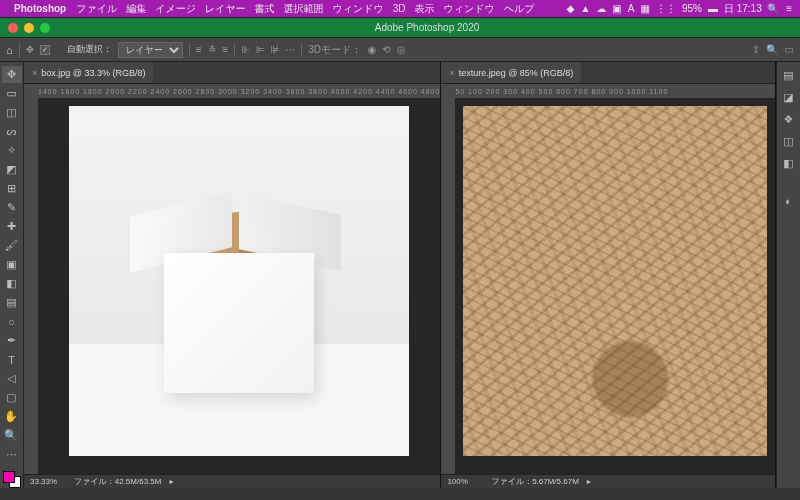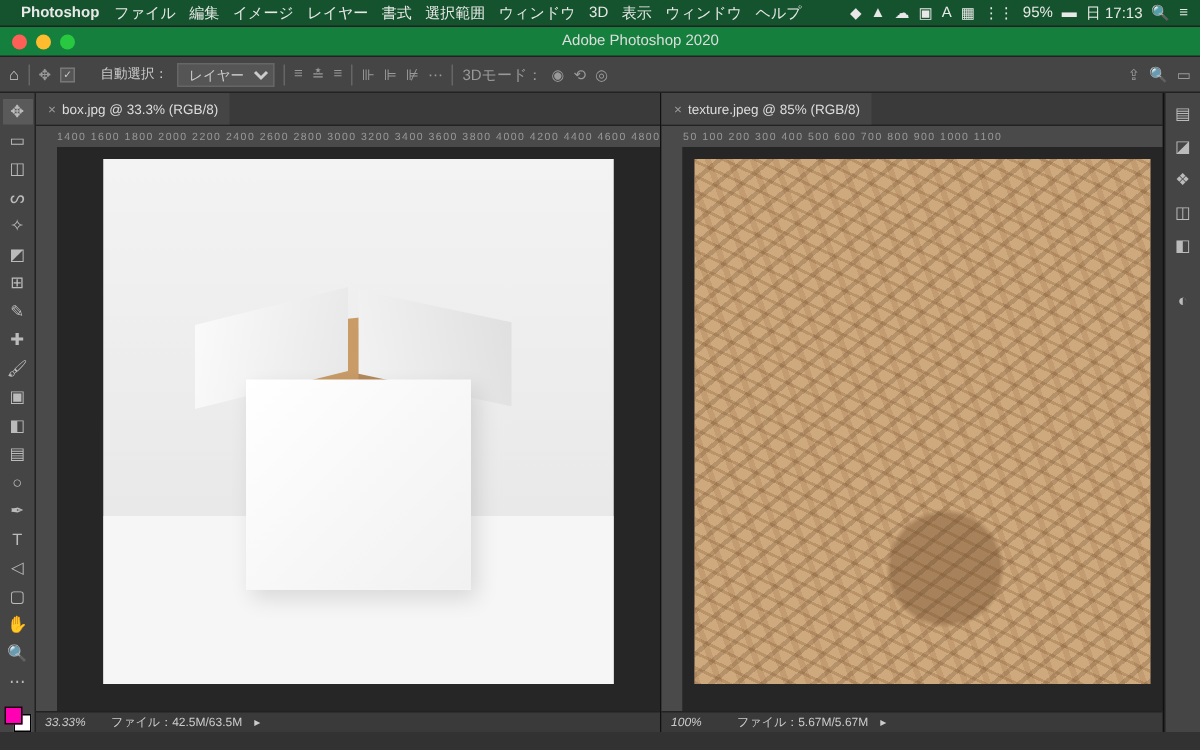--- a/index.html
+++ b/index.html
@@ -1,19 +1,19 @@
 <!DOCTYPE html>
 <html><head>
 <meta charset="utf-8">
 <style>
 * { margin: 0; padding: 0; box-sizing: border-box; font-family: -apple-system, "Helvetica Neue", sans-serif; }
 body { background: #323232; color: #ccc; font-size: 10px; width: 800px; height: 500px; overflow: hidden; }
 
 
-.menubar { height: 18px; background: #14532d; display: flex; align-items: center; padding: 0 8px; font-size: 10px; color: #e8e8e8; border-bottom: 1px solid #222; }
+.menubar { height: 18px; background: #a21caf; display: flex; align-items: center; padding: 0 8px; font-size: 10px; color: #e8e8e8; border-bottom: 1px solid #222; }
 .menubar .apple { font-size: 12px; margin-right: 6px; }
 .menubar .appname { font-weight: 600; margin-right: 10px; }
 .menubar .mitem { margin-right: 9px; cursor: default; }
 .menubar .spacer { flex: 1; }
 .menubar .ricon { margin-left: 6px; font-size: 10px; }
 
 
 .titlebar { height: 20px; background: #15803d; display: flex; align-items: center; padding: 0 8px; border-bottom: 1px solid #222; }
 .traffic { display: flex; gap: 6px; margin-right: 12px; }
 .traffic span { width: 10px; height: 10px; border-radius: 50%; display: inline-block; }
@@ -57,21 +57,21 @@
 .flap2{position:absolute;left:50%;bottom:56%;width:30%;height:16%;background:linear-gradient(80deg,#f2f2f2,#e0e0e0);transform:skewY(12deg);}
 .flap-in1{position:absolute;left:30%;bottom:55%;width:22%;height:14%;background:#c89b67;transform:skewY(-6deg);}
 .flap-in2{position:absolute;left:50%;bottom:55%;width:20%;height:12%;background:#b5885a;transform:skewY(5deg);}
 
 .tex{width:100%;height:100%;background:#cfa97e;background-image:
 repeating-linear-gradient(25deg,rgba(120,80,40,.25) 0 2px,transparent 2px 9px),
 repeating-linear-gradient(-40deg,rgba(90,60,30,.22) 0 3px,transparent 3px 11px),
 repeating-linear-gradient(70deg,rgba(170,130,90,.35) 0 4px,transparent 4px 14px),
 radial-gradient(circle at 55% 78%,rgba(90,55,25,.35) 0 36px,transparent 40px);}
 .statusbar { height: 14px; background: #3a3a3a; display: flex; align-items: center; font-size: 8px; color: #ccc; padding: 0 6px; gap: 8px; border-top: 1px solid #222; }
-.statusbar .zoom { min-width: 36px; font-style: italic; }
+.statusbar .zoom { min-width: 36px; }
 
 .rightpanel { width: 24px; background: #454545; display: flex; flex-direction: column; align-items: center; padding-top: 4px; gap: 4px; border-left: 1px solid #222; }
 .rightpanel .picon { width: 18px; height: 18px; display: flex; align-items: center; justify-content: center; font-size: 11px; color: #bbb; }
 </style>
 </head>
 <body>
 
 <div class="menubar">
   <span class="apple"></span>
   <span class="appname">Photoshop</span>

